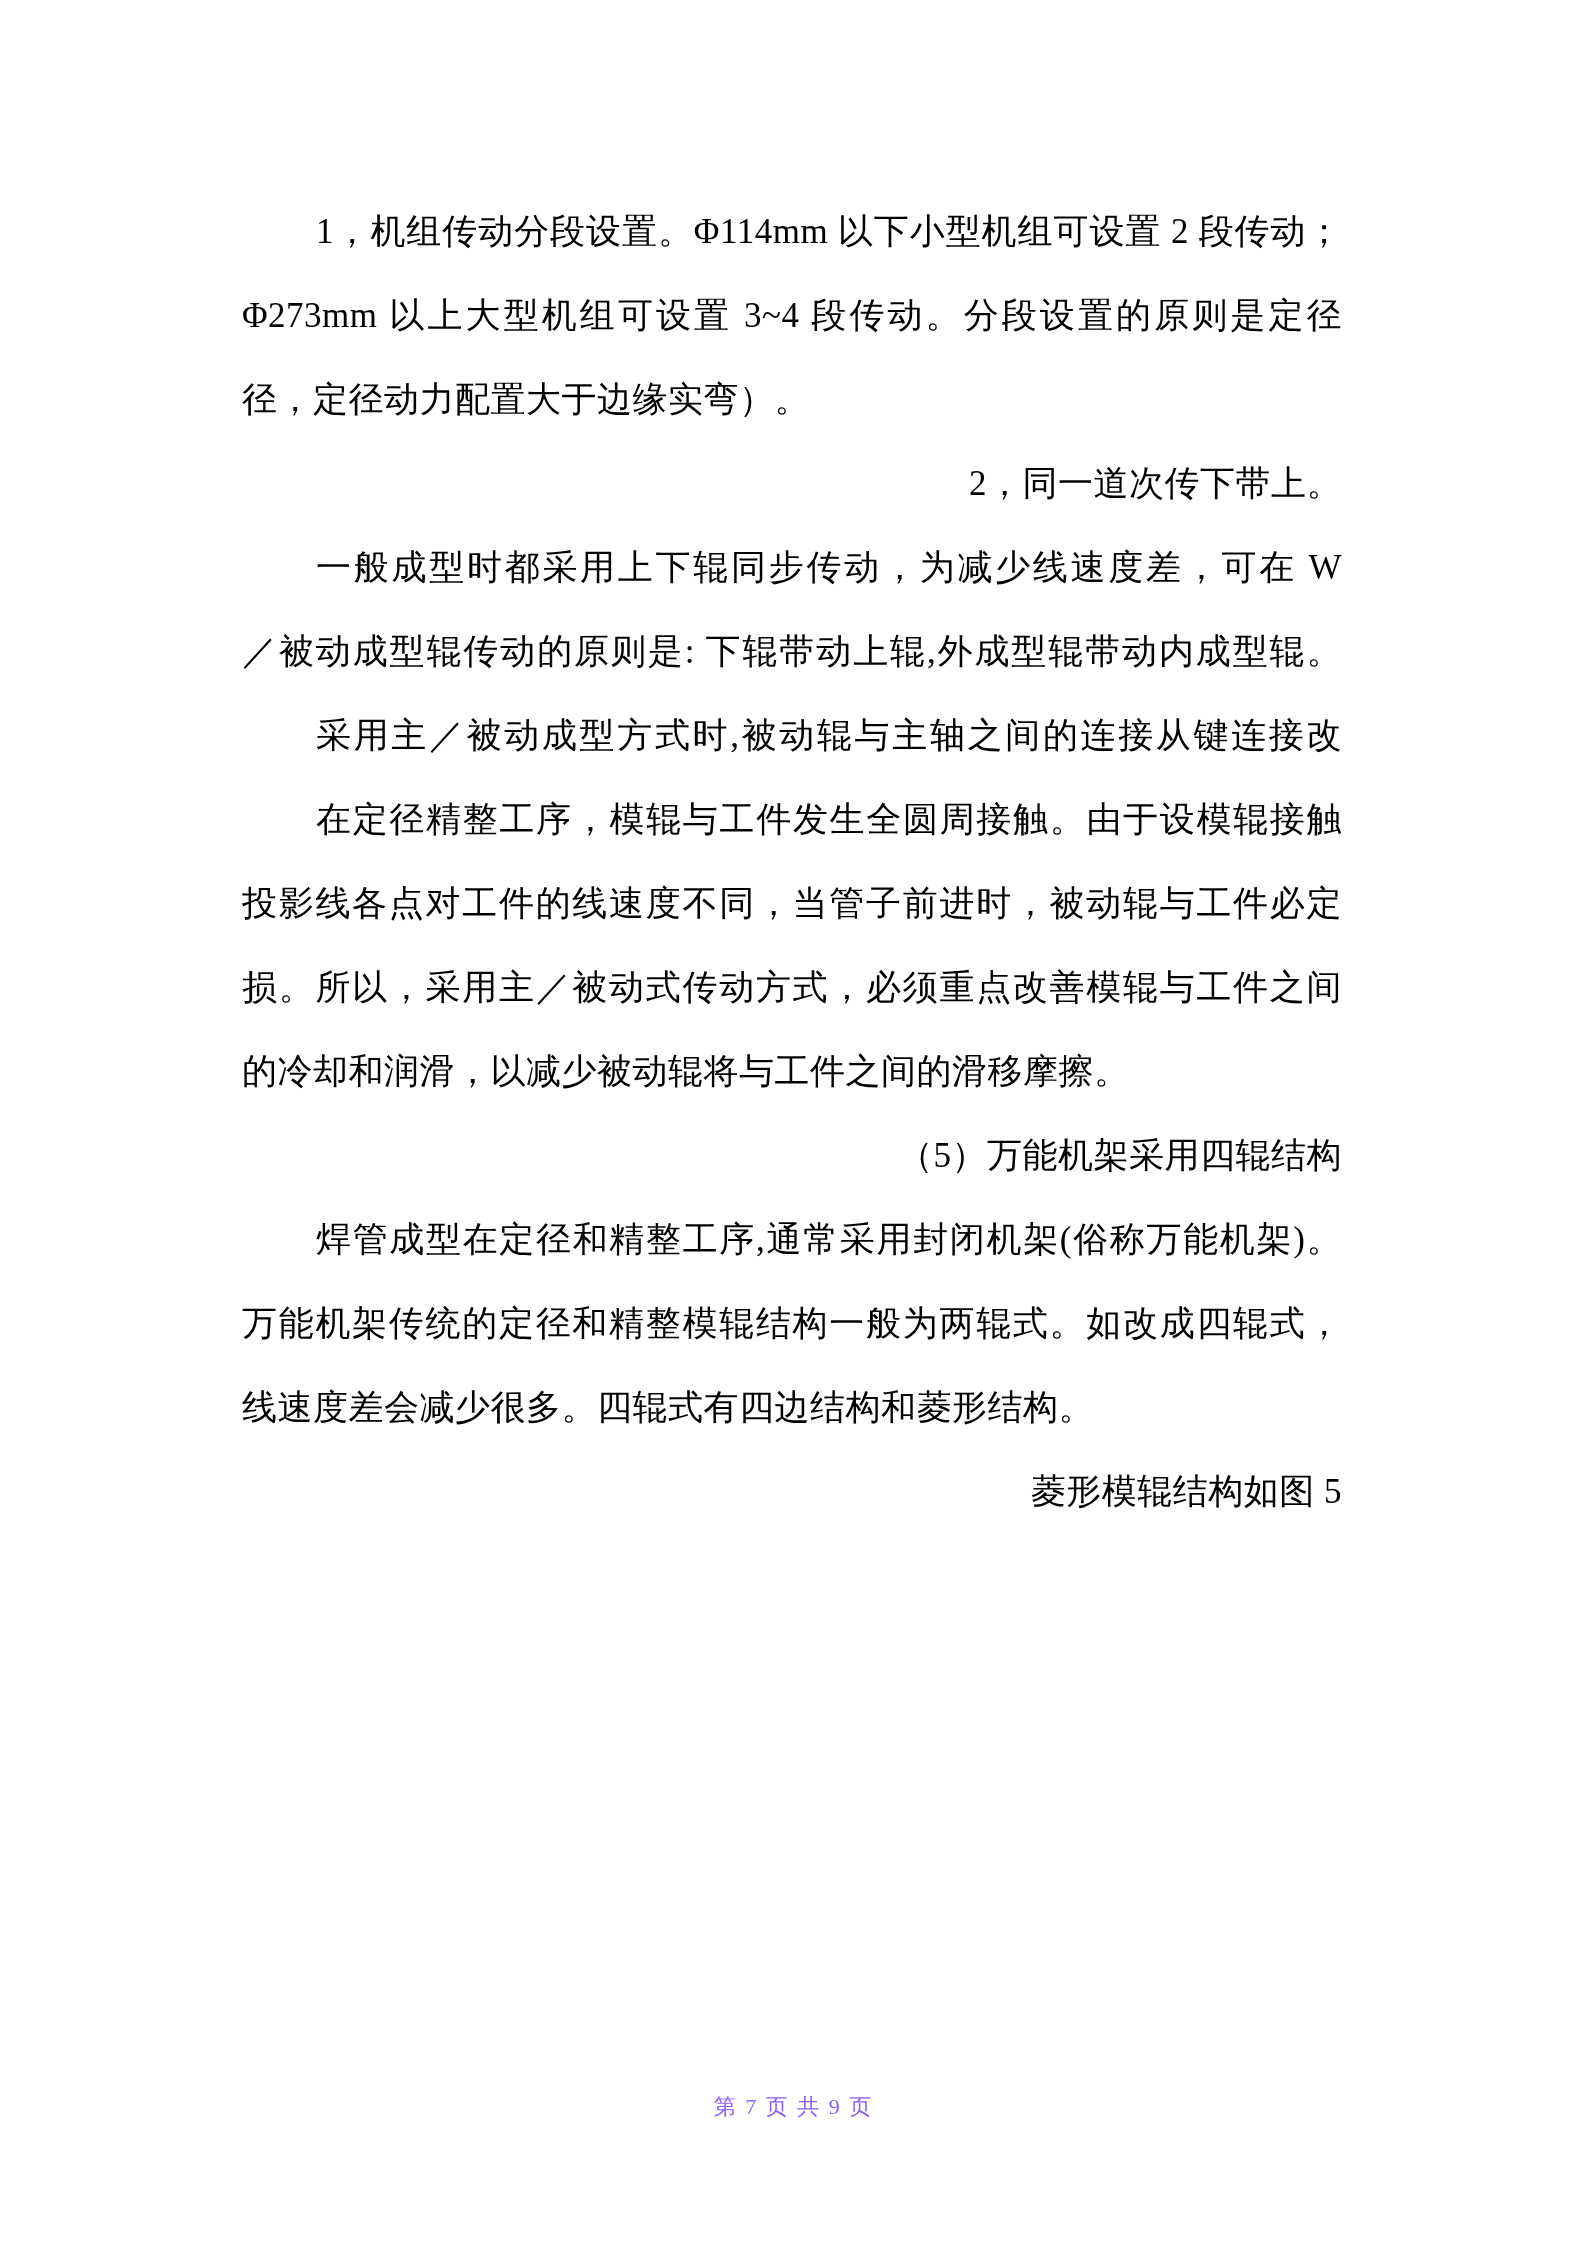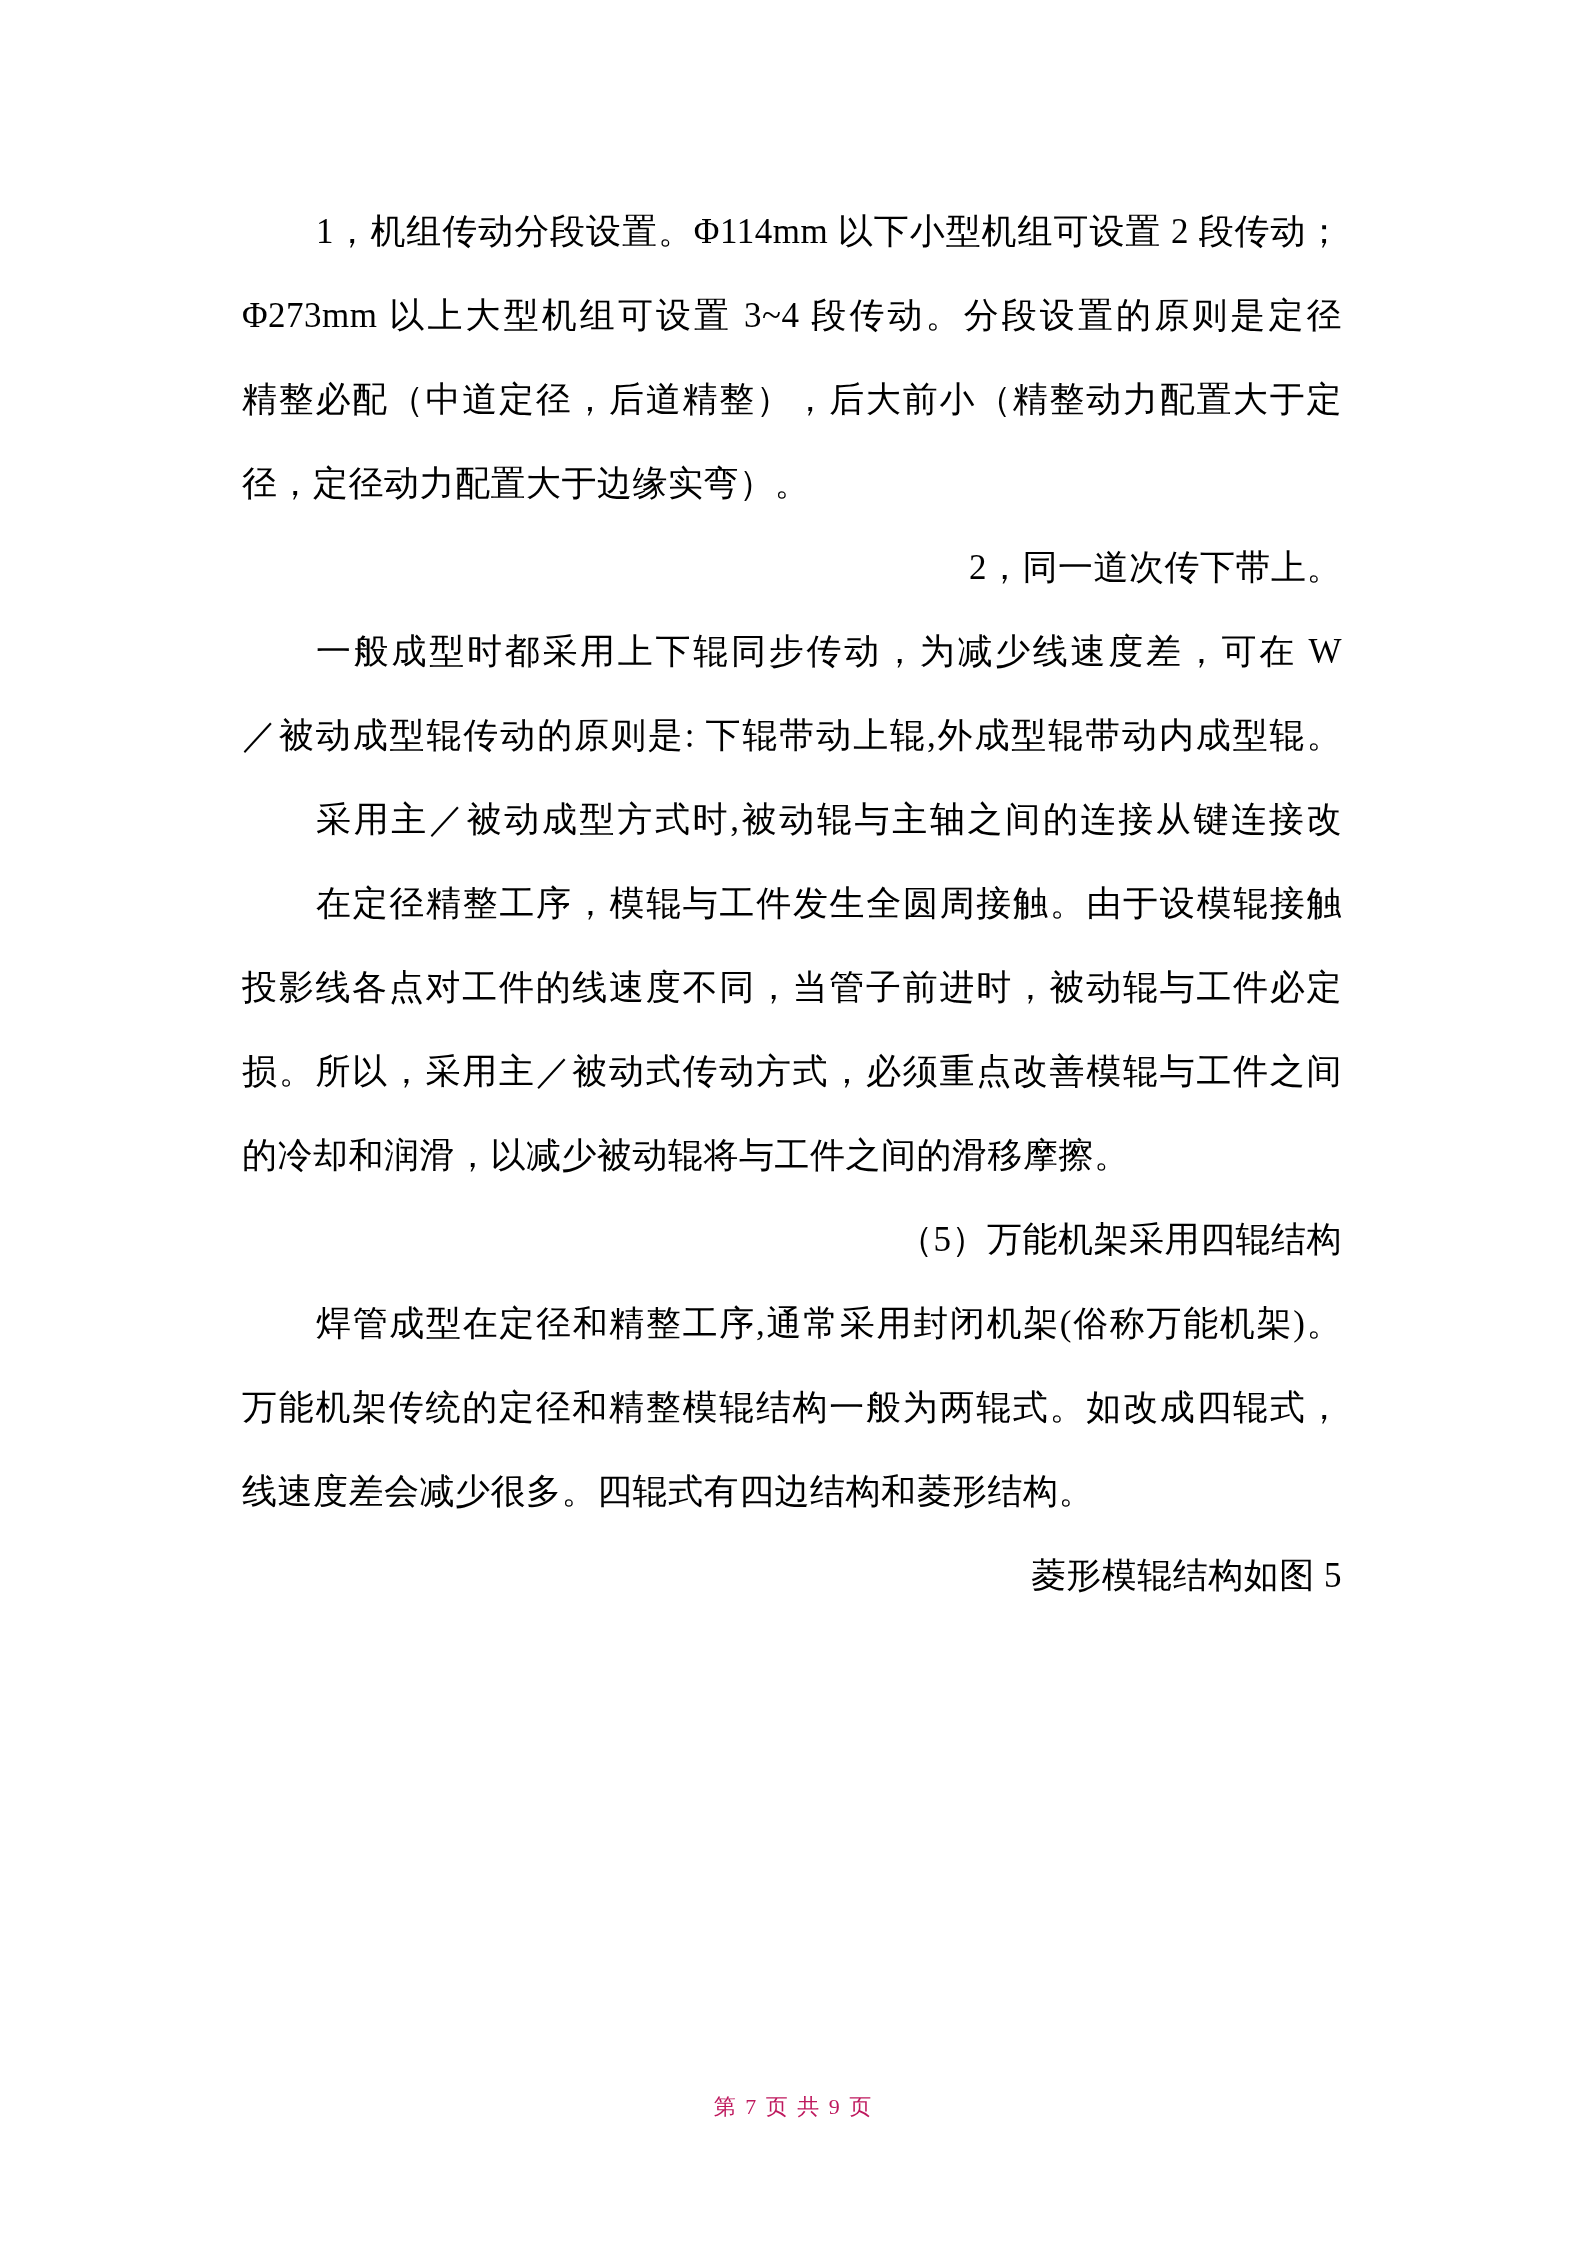--- a/index.html
+++ b/index.html
@@ -48,32 +48,31 @@
   .footer {
     position: absolute;
     left: 0;
     top: 2085px;
     width: 1587px;
     height: 44px;
     line-height: 44px;
     text-align: center;
     font-size: 22px;
     letter-spacing: 2px;
-    color: #be185d;
+    color: #8b5cf6;
   }
 </style>
 </head>
 <body>
 
 <div class="page">
   <div class="content">
 
   <div class="line indent justify">1，机组传动分段设置。Φ114mm 以下小型机组可设置 2 段传动；</div>
       <div class="line justify">Φ273mm 以上大型机组可设置 3~4 段传动。分段设置的原则是定径</div>
-      <div class="line justify">精整必配（中道定径，后道精整），后大前小（精整动力配置大于定</div>
       <div class="line">径，定径动力配置大于边缘实弯）。</div>
       <div class="line indent">2，同一道次传下带上。</div>
       <div class="line indent justify">一般成型时都采用上下辊同步传动，为减少线速度差，可在 W</div>
       <div class="line justify">／被动成型辊传动的原则是: 下辊带动上辊,外成型辊带动内成型辊。</div>
       <div class="line indent justify">采用主／被动成型方式时,被动辊与主轴之间的连接从键连接改</div>
       <div class="line indent justify">在定径精整工序，模辊与工件发生全圆周接触。由于设模辊接触</div>
       <div class="line justify">投影线各点对工件的线速度不同，当管子前进时，被动辊与工件必定</div>
       <div class="line justify">损。所以，采用主／被动式传动方式，必须重点改善模辊与工件之间</div>
       <div class="line">的冷却和润滑，以减少被动辊将与工件之间的滑移摩擦。</div>
       <div class="line indent">（5）万能机架采用四辊结构</div>

